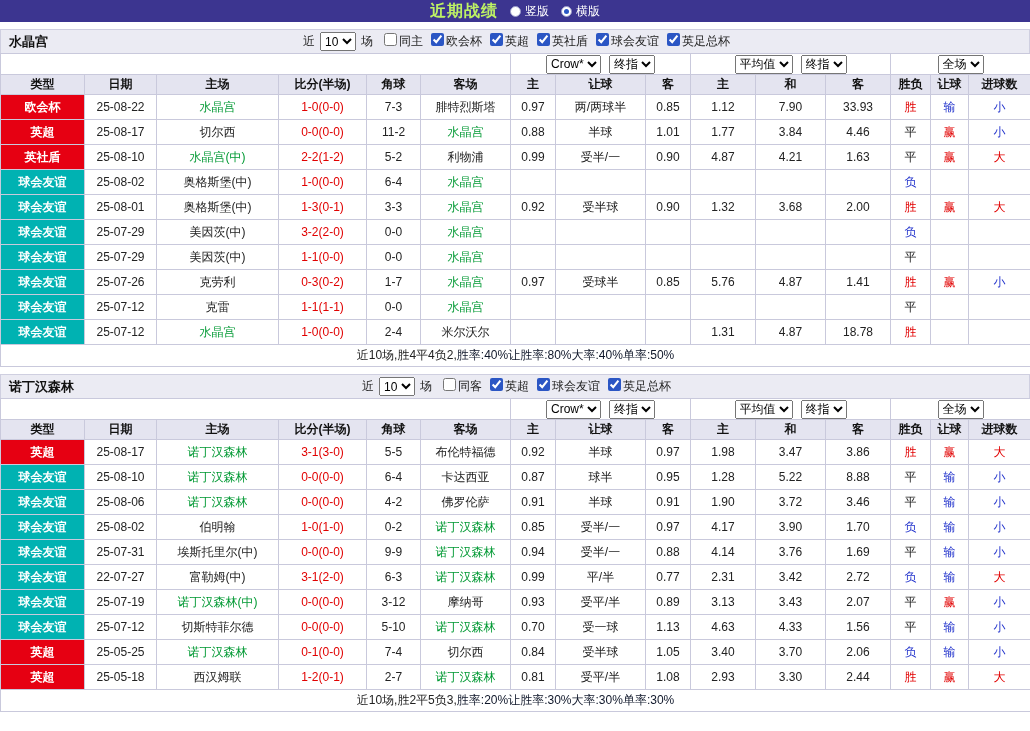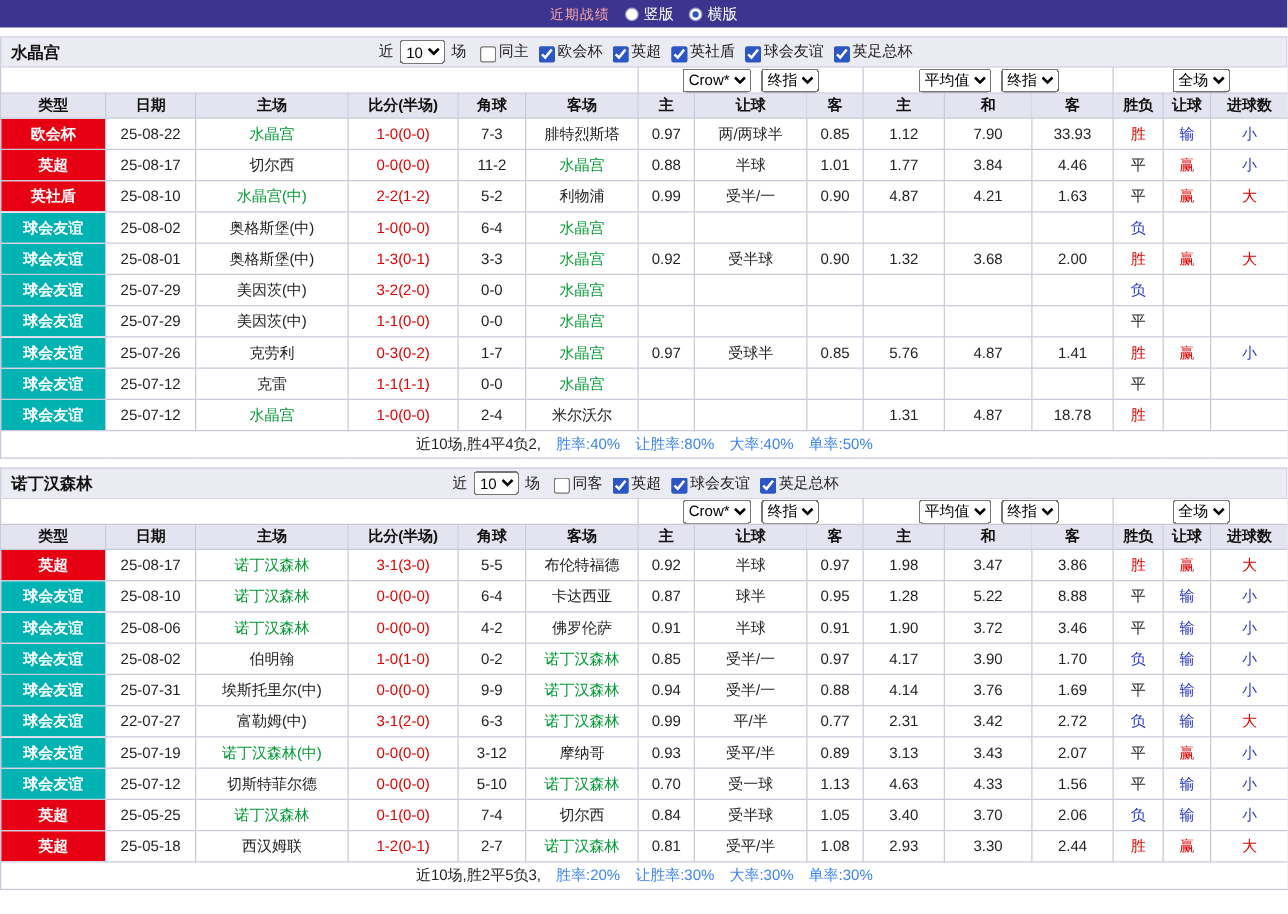--- a/index.html
+++ b/index.html
@@ -1,43 +1,43 @@
 <!DOCTYPE html>
 <html><head>
 <meta charset="utf-8">
 <style>
   *{box-sizing:border-box}
   html,body{margin:0;padding:0}
   body{width:1030px;background:#fff;font-family:"Liberation Sans","DejaVu Sans",sans-serif;font-size:12px;color:#222}
 
   .topbar{height:22px;background:#3c3590;display:flex;align-items:center;justify-content:center;gap:12px}
-  .topbar-title{color:#fca5a5;font-weight:normal;font-size:11px;letter-spacing:1px}
+  .topbar-title{color:#bef264;font-weight:bold;font-size:16px;letter-spacing:1px}
   .vradio{display:inline-flex;align-items:center;gap:4px;color:#fff;cursor:pointer;font-size:12px}
   .circ{width:11px;height:11px;border-radius:50%;background:#fff;border:1px solid #9a9ac9;display:inline-block;position:relative}
   .vradio.on .circ::after{content:"";position:absolute;left:2px;top:2px;width:5px;height:5px;border-radius:50%;background:#2b56c4}
 
   .section{margin-top:7px}
   .sbar{height:24px;background:#ebebf3;border:1px solid #cfcfe0;border-bottom:0;display:flex;align-items:center;justify-content:center;position:relative}
   .teamname{position:absolute;left:8px;font-weight:bold;font-size:13px;color:#111}
   .filters{display:flex;align-items:center}
   .ftxt{margin:0 3px}
   .count-sel{height:19px;font-size:12px;margin:0 2px}
-  label.cb{display:inline-flex;align-items:flex-end;margin-left:8px;cursor:pointer}
+  label.cb{display:inline-flex;align-items:flex-start;margin-left:8px;cursor:pointer}
   label.cb input{width:13px;height:13px;margin:0 2px 0 0;accent-color:#2b56c4}
 
   table.grid{width:1030px;border-collapse:collapse;table-layout:fixed;font-size:12px}
   .grid td,.grid th{border:1px solid #c9c9dc;text-align:center;white-space:nowrap;overflow:hidden;padding:0 1px}
   .selrow td{height:21px;background:#fff}
   .selrow select{height:19px;font-size:12px;margin:0 4px;max-width:82px}
   .headrow th{height:20px;background:#e4e4f0;font-weight:bold;color:#111}
   tbody td{height:25px;background:#fff}
   td.badge{color:#fff;font-weight:bold}
   td.score{color:#e10000}
   .sumrow td{height:22px;background:#fff}
-  .sred{color:#3b82f6;margin-left:12px}
+  .sred{color:#0f172a;margin-left:0}
   .sblk{color:#222}
 </style>
 </head>
 <body>
 
 <div class="topbar">
   <span class="topbar-title">近期战绩</span>
   <span class="vradio">
     <span class="circ"></span>
     <span>竖版</span>

